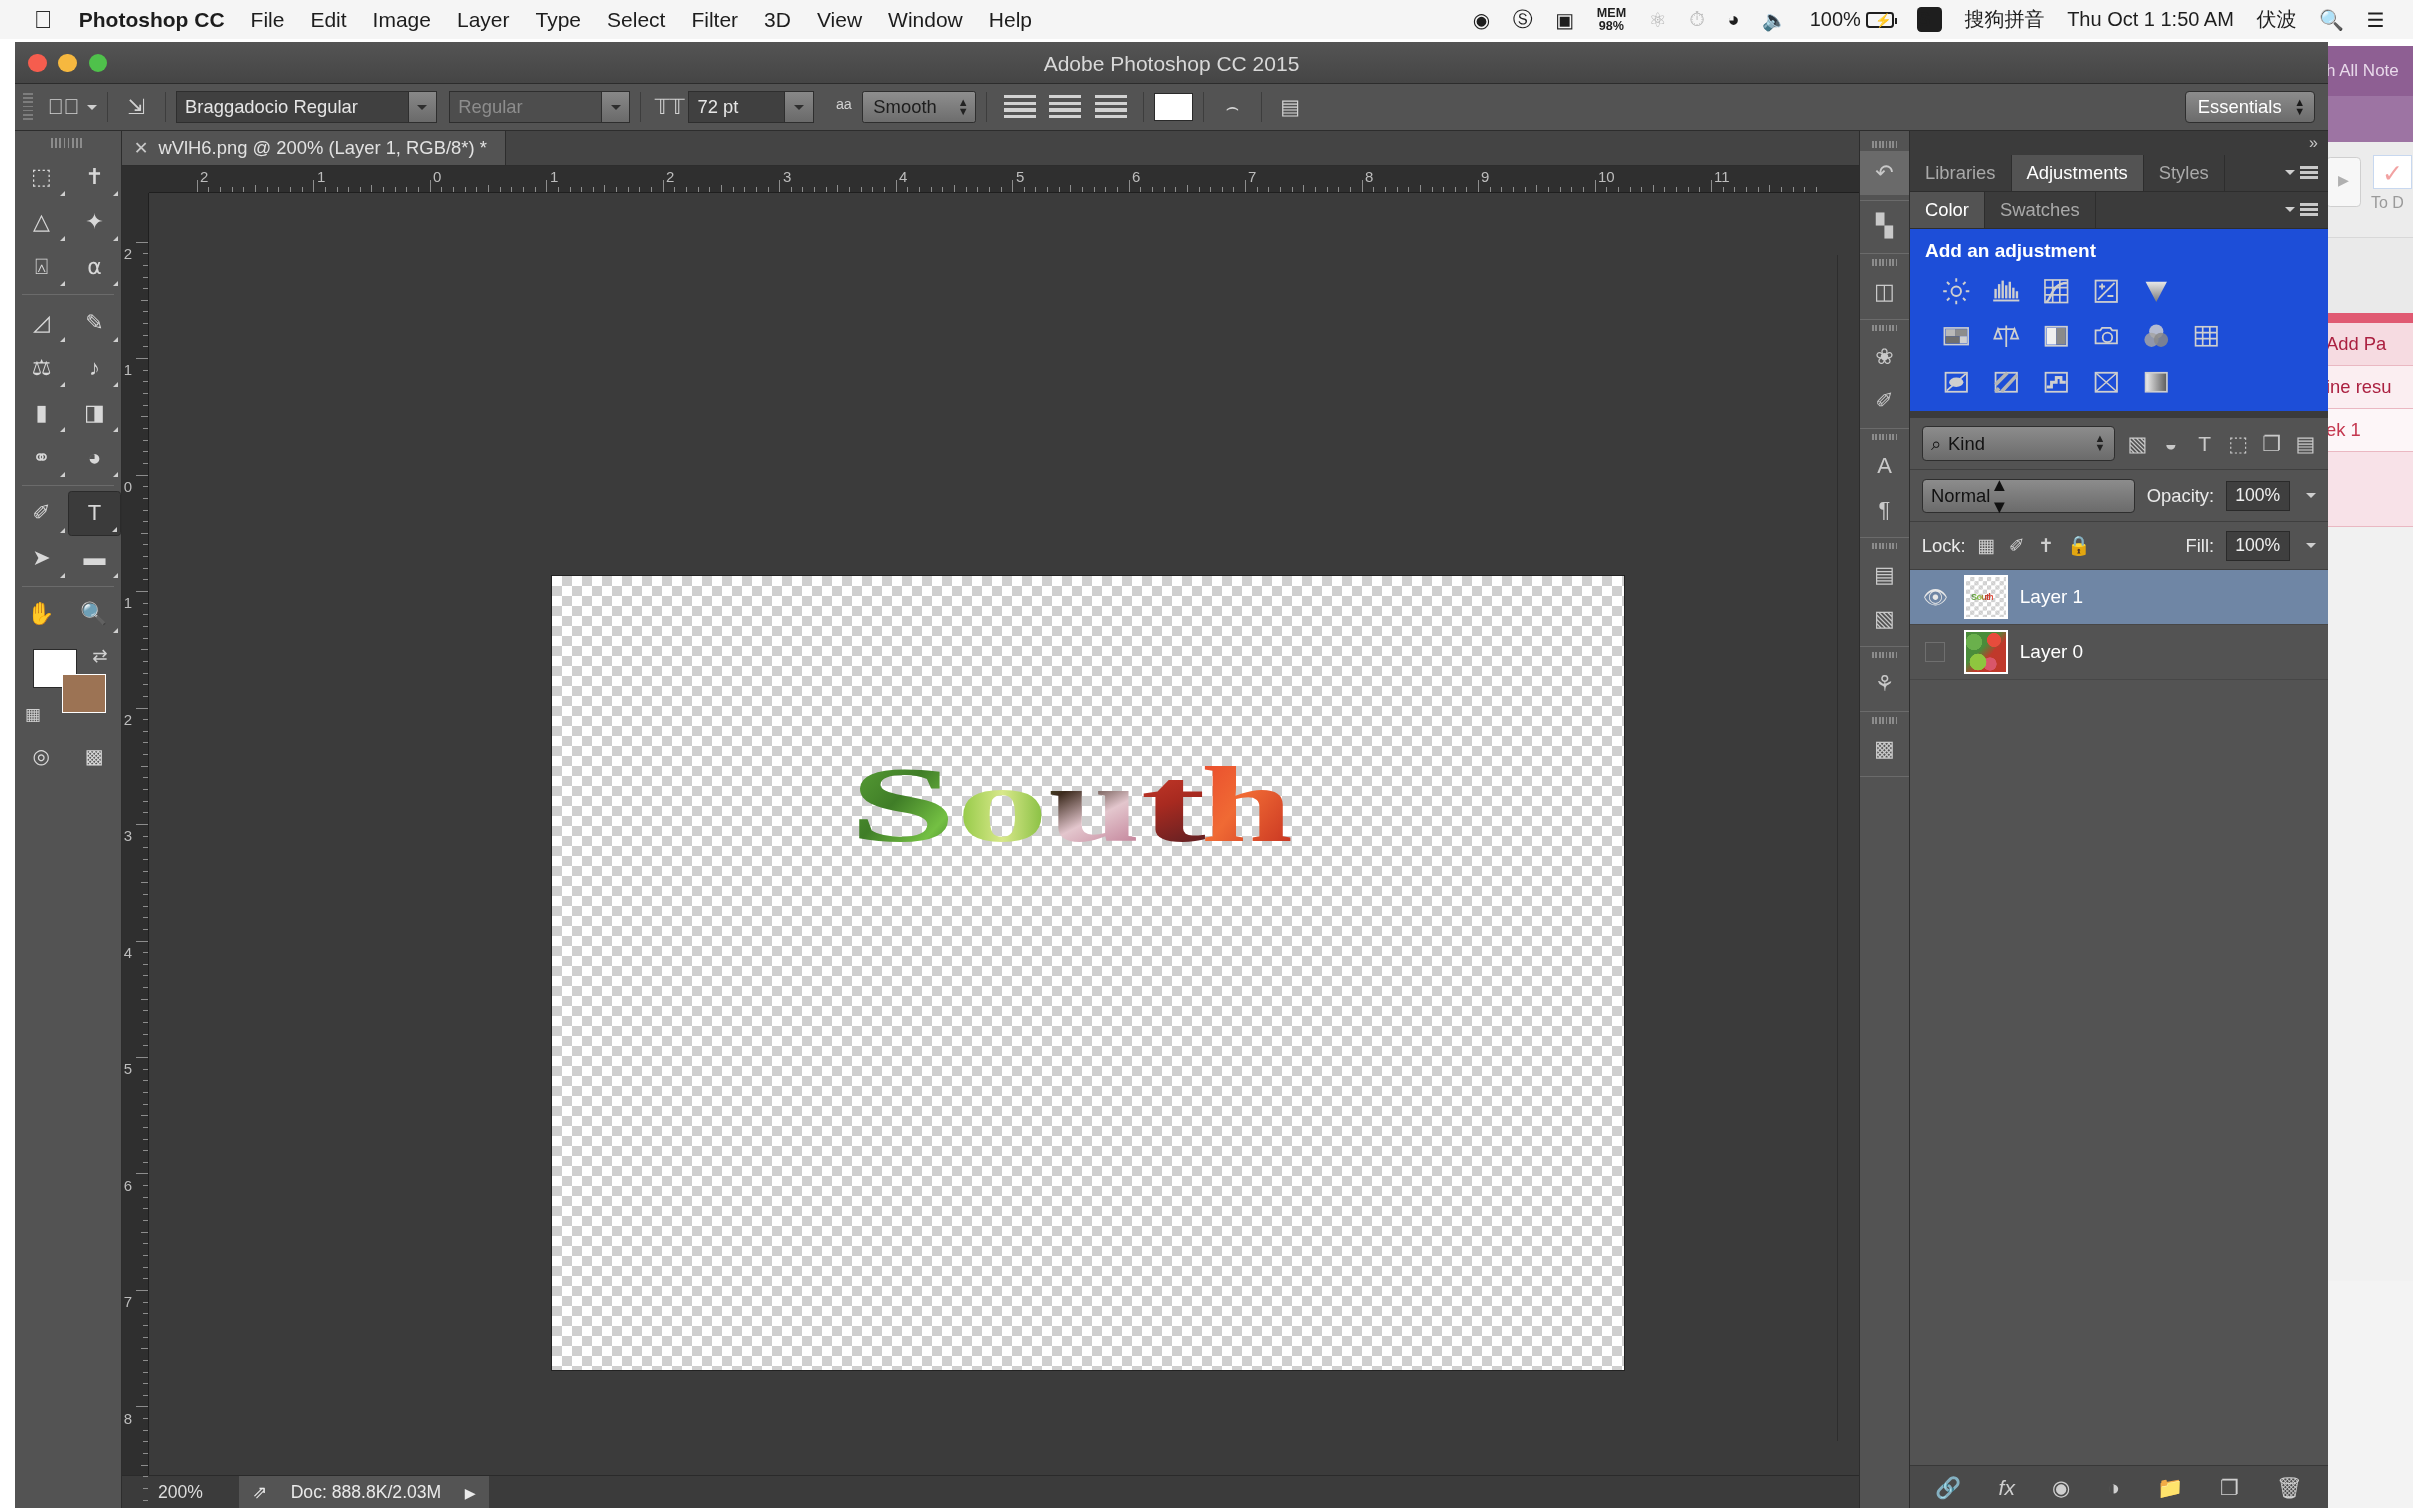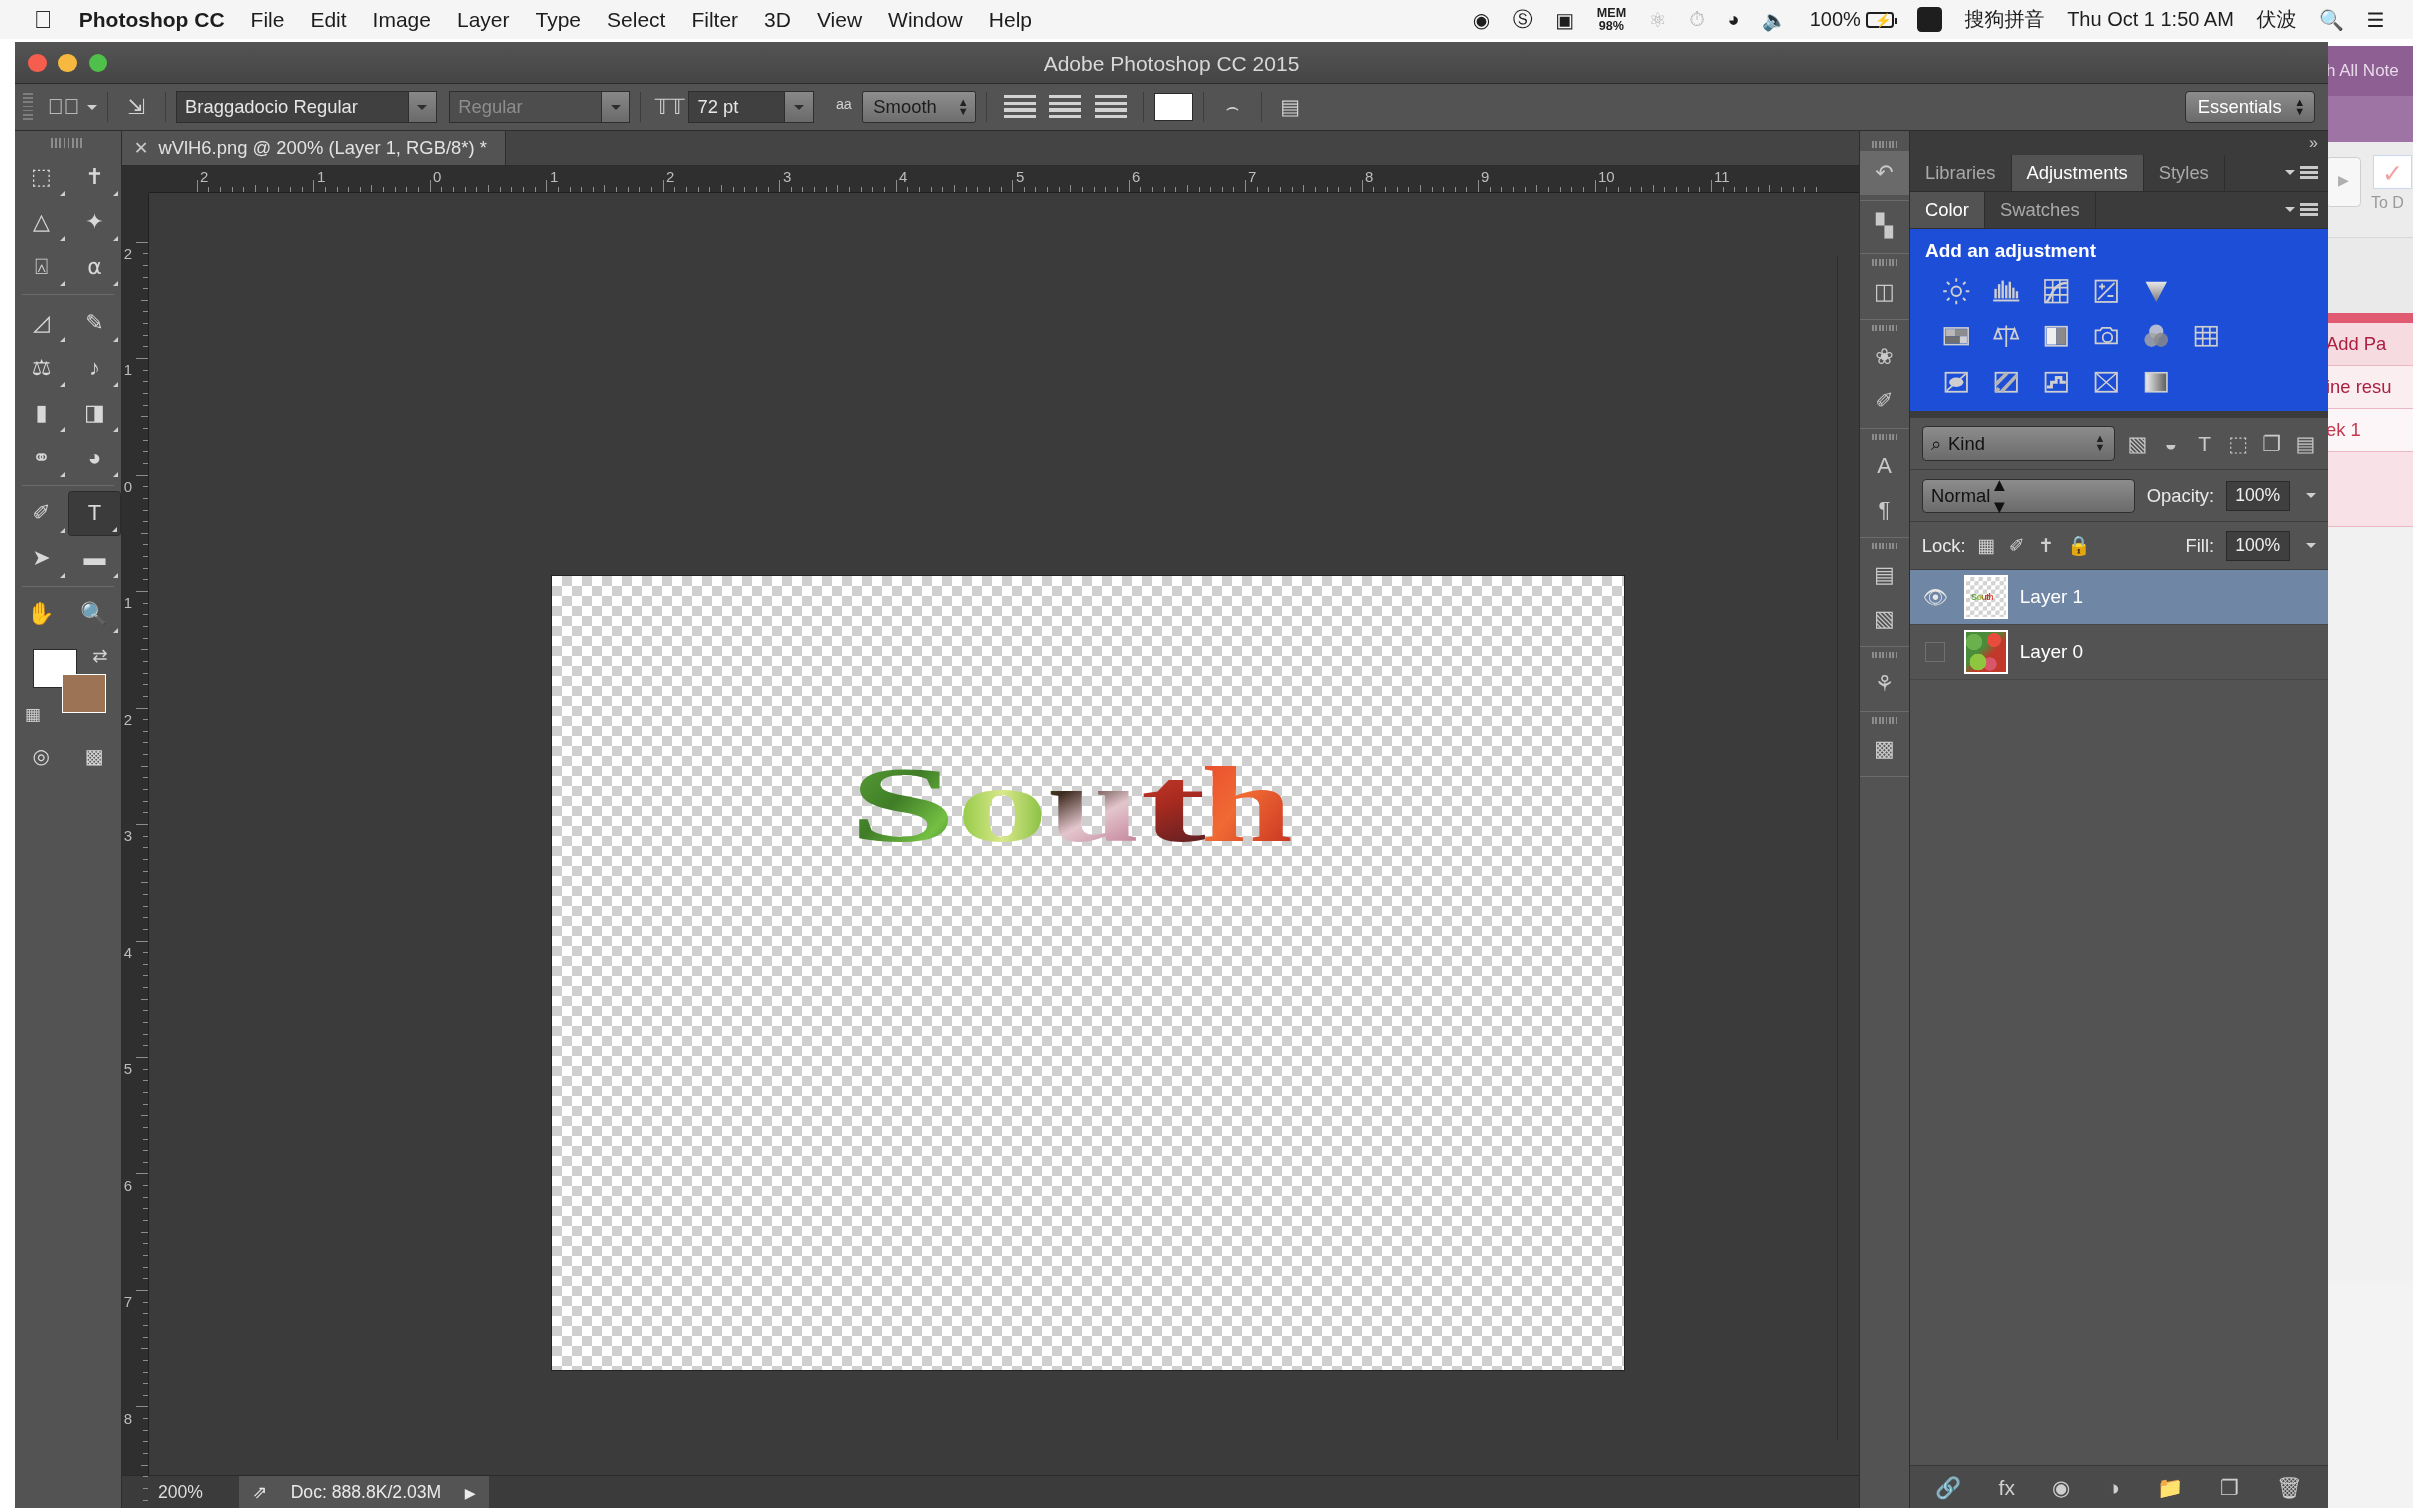--- a/index.html
+++ b/index.html
@@ -924,21 +924,21 @@
             <span class="eye off">
                 <span class="box"></span>
               </span>
             <span class="thumb veg"></span>
             <span class="layer-name">Layer 0</span>
           </div>
 
           <div class="lp-spacer"></div>
           <div class="lp-bottom">
             <span>🔗</span>
-            <span style="">fx</span>
+            <span style="font-style:italic">fx</span>
             <span>◉</span>
             <span>◑</span>
             <span>📁</span>
             <span>❐</span>
             <span>🗑</span>
           </div>
         </div>
       </div>
 
     </div>

